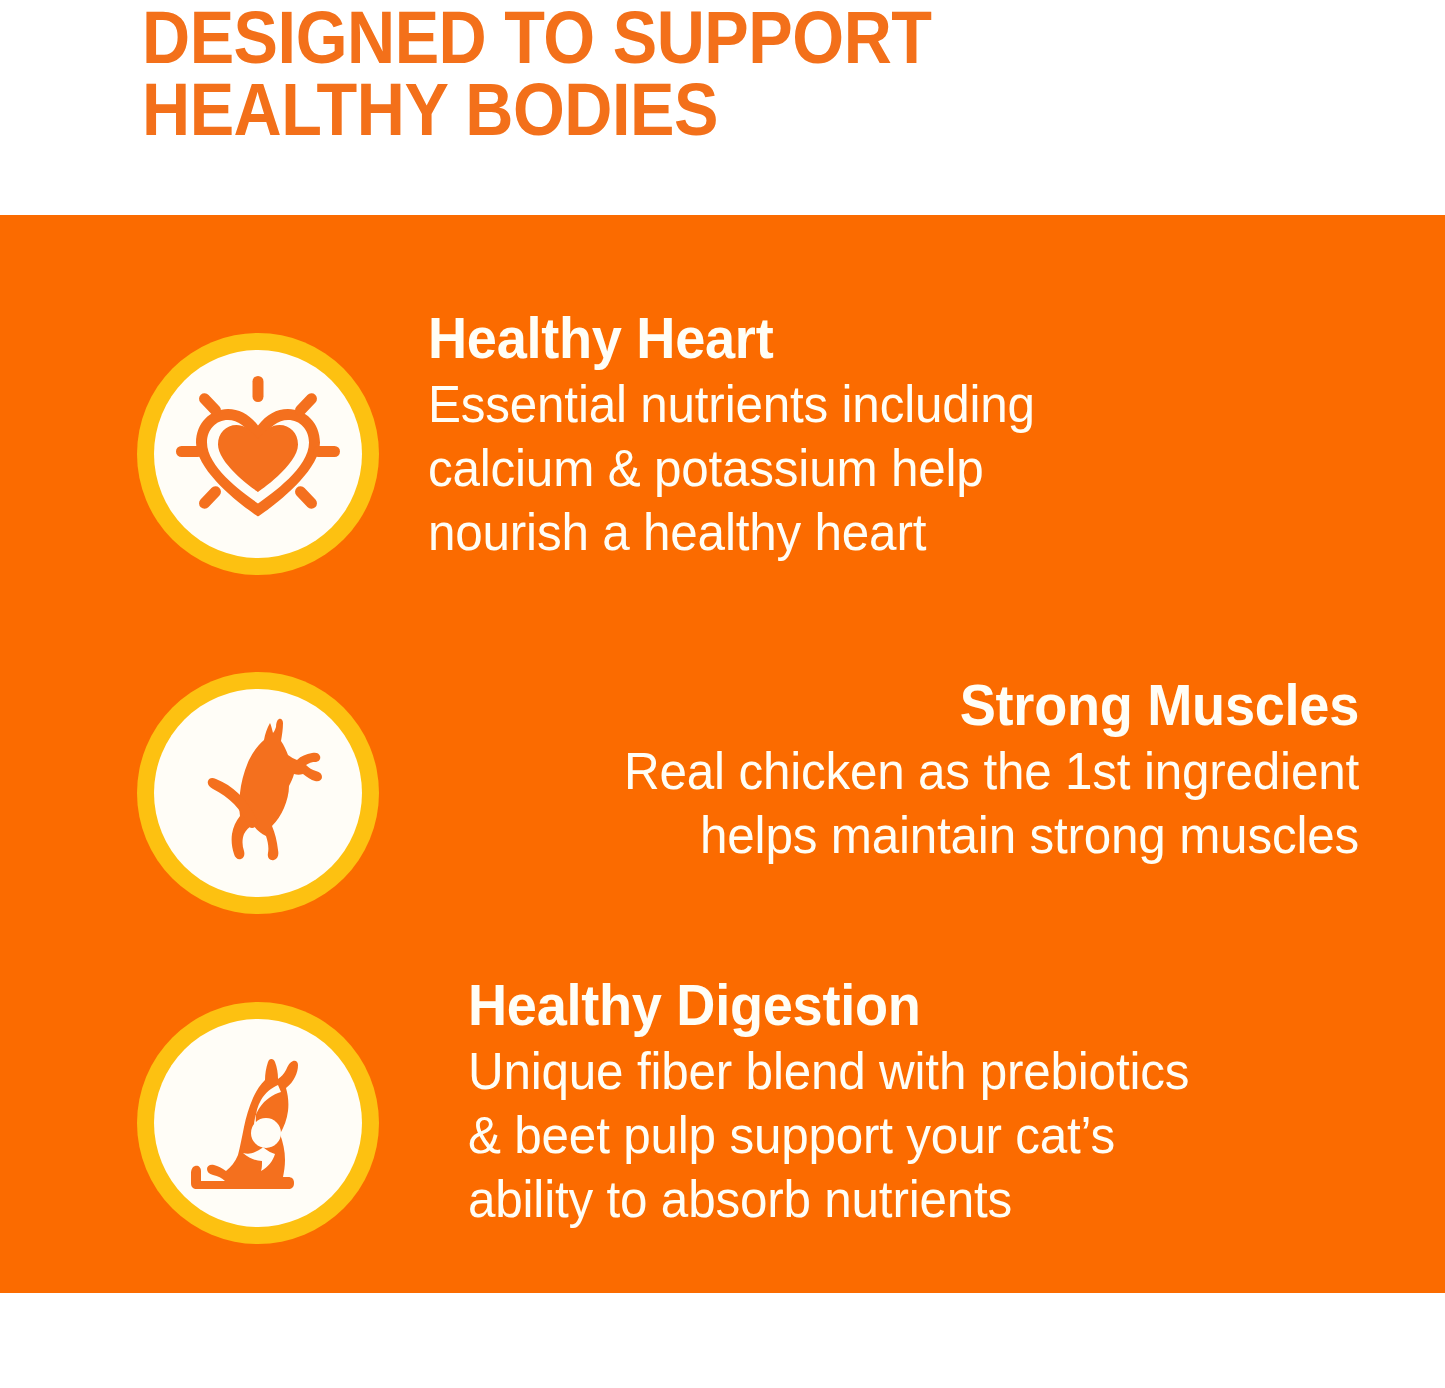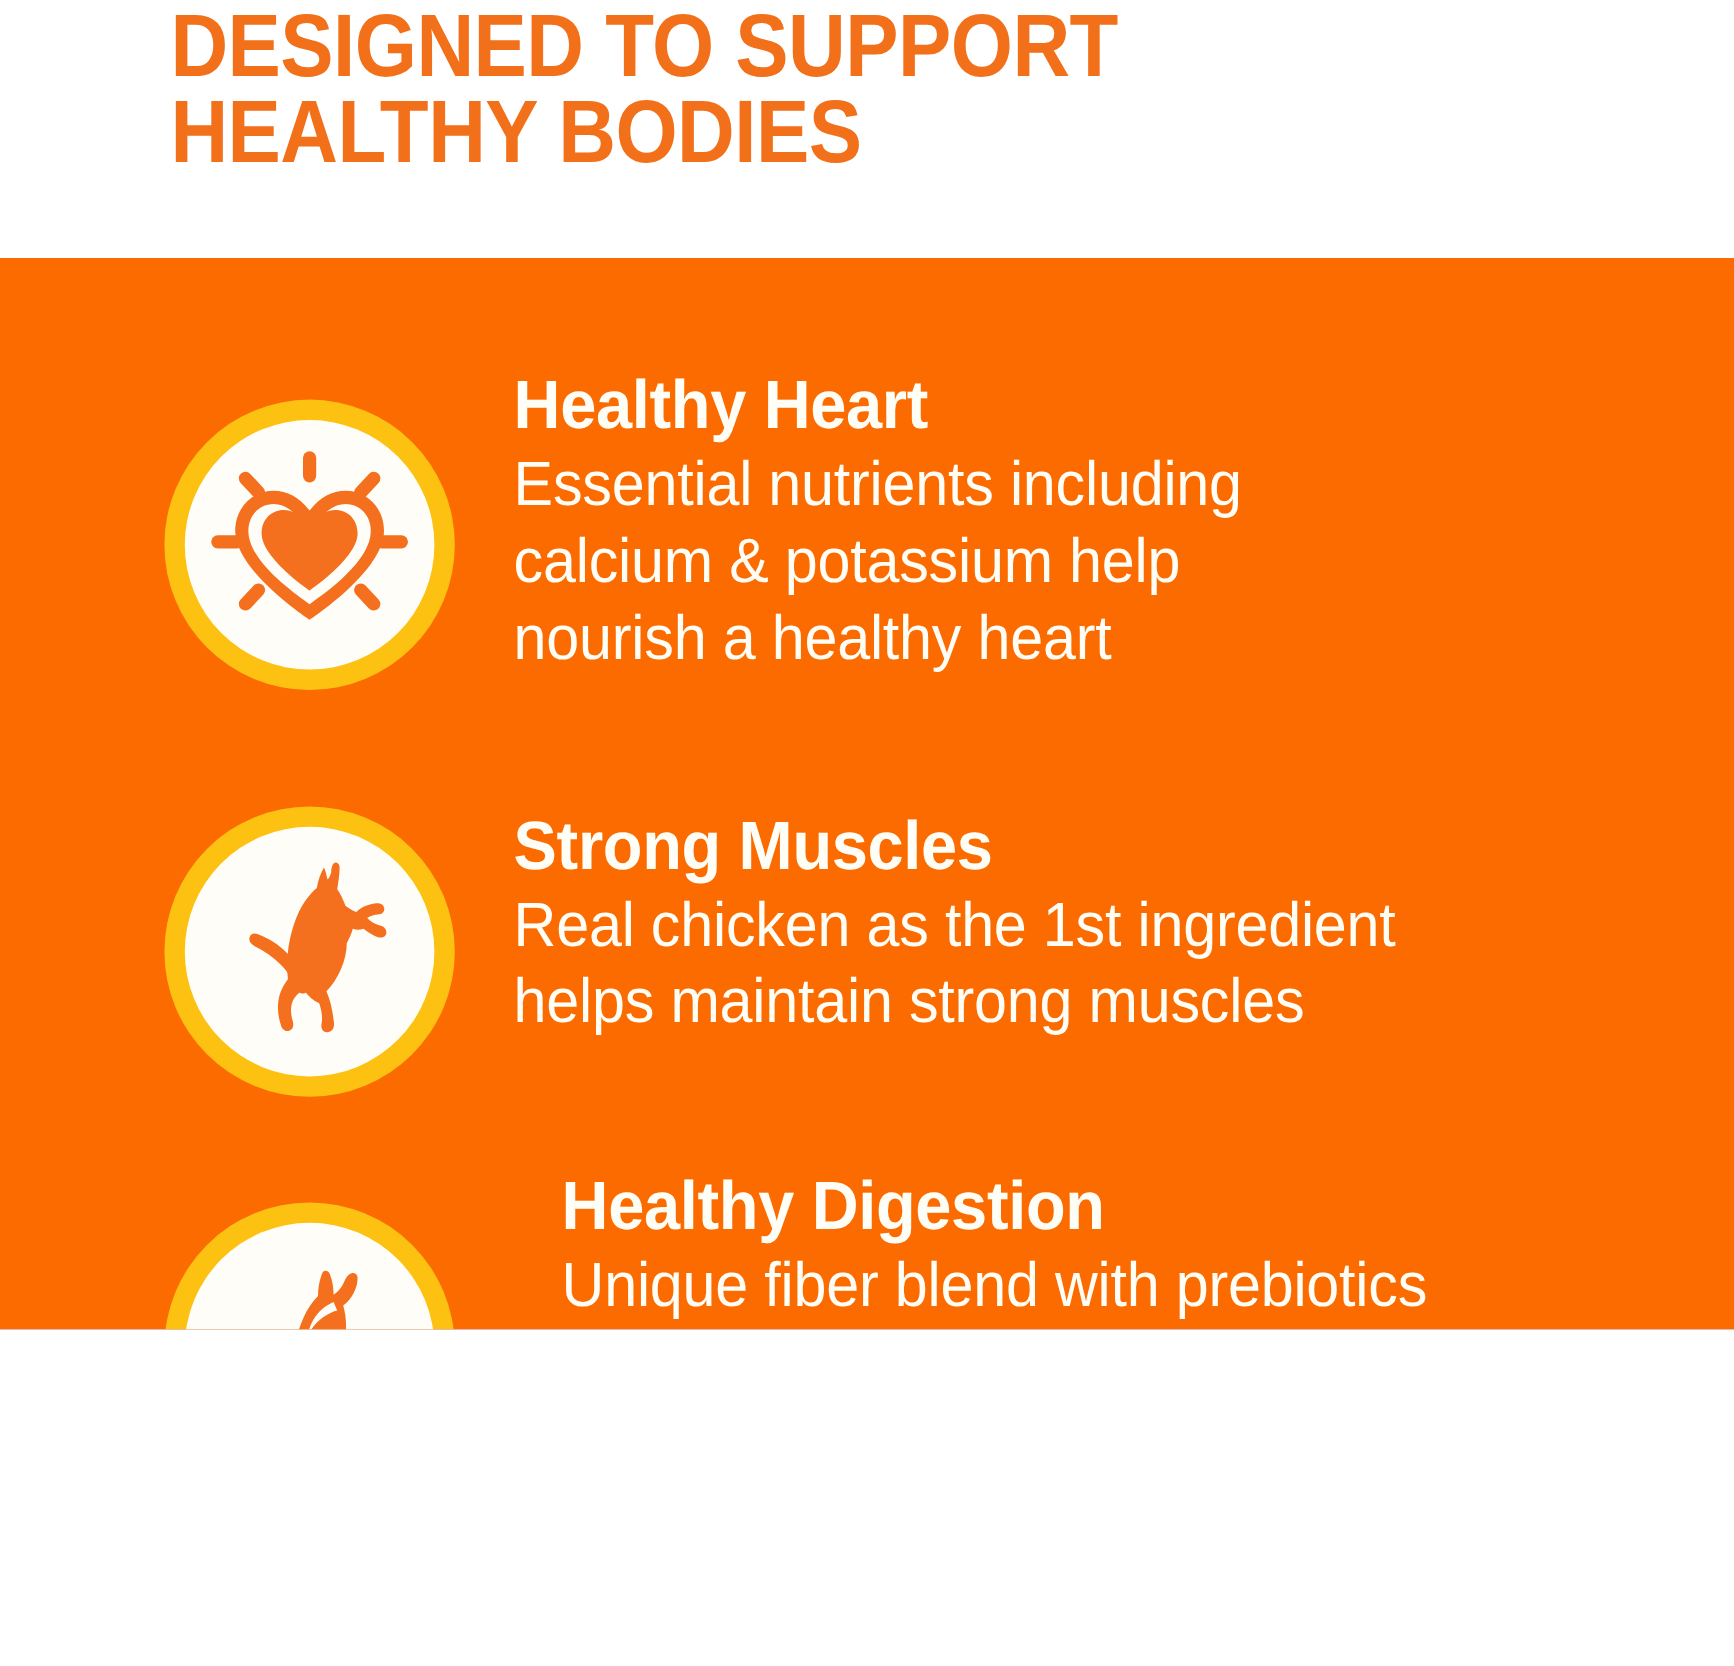--- a/index.html
+++ b/index.html
@@ -7,21 +7,21 @@
     padding: 0;
     background: #ffffff;
   }
   body {
     font-family: "Liberation Sans", sans-serif;
     -webkit-font-smoothing: antialiased;
   }
   #page {
     position: relative;
     width: 1445px;
-    height: 1108px;
+    height: 1293px;
     overflow: hidden;
     background: #8b5cf6;
   }
 
   
   .header-band {
     position: absolute;
     left: 0;
     top: 0;
     width: 1445px;
@@ -121,21 +121,21 @@
     letter-spacing: -0.2px;
     transform: scaleX(0.95);
     transform-origin: left top;
     white-space: pre-line;
   }
 
   
   #feature-0 { top: 333px; }
   #feature-0 .feature-text { top: -23px; }
   #feature-1 { top: 672px; }
-  #feature-1 .feature-text { top: 5px; }
+  #feature-1 .feature-text { top: 5px; text-align: right; }
   #feature-2 { top: 1002px; }
   #feature-2 .feature-text { top: -25px; margin-left: 40px; }
 </style>
 </head>
 <body>
 
 <div id="page">
 
   <div class="header-band">
     <h1 class="header-title">DESIGNED TO SUPPORT

